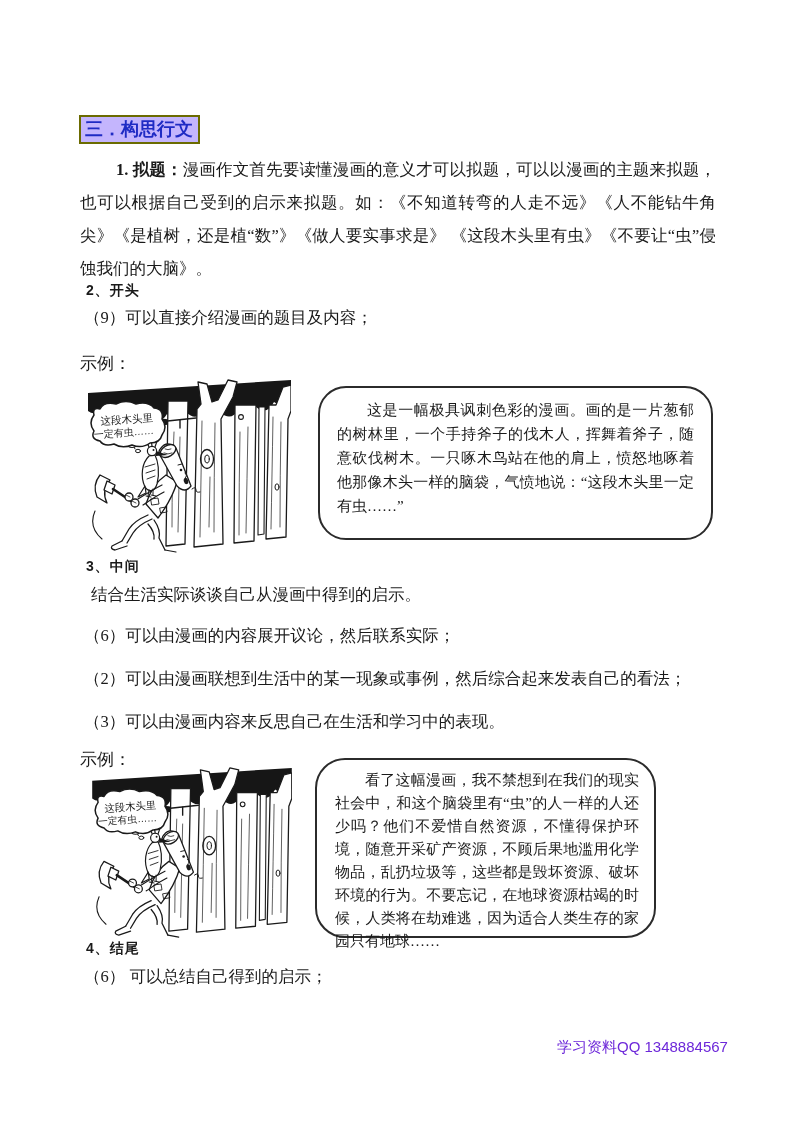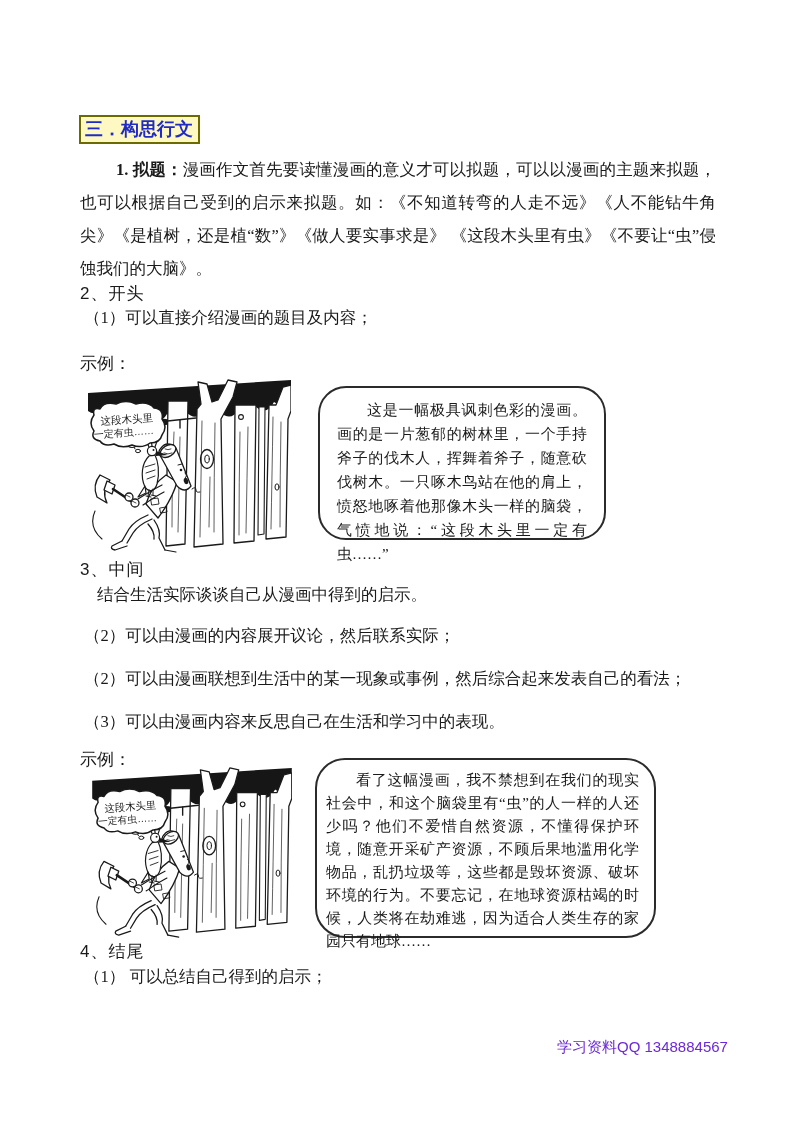--- a/index.html
+++ b/index.html
@@ -7,59 +7,60 @@
     position:relative;
     width:793px;height:1122px;
     background:#ffffff;
     margin:0 auto;
     font-family:"Liberation Serif","DejaVu Serif",serif;
     color:#1a1a1a;
     overflow:hidden;
   }
   .abs{position:absolute;}
   .badge{
-    background:#fef9c3;
+    background:#c4b5fd;
     border:2px solid #6b6b00;
     color:#1f2bc4;
     font-weight:bold;
     font-size:18px;
     line-height:22px;
     padding:1px 5px 2px 4px;
     font-family:"Liberation Sans","DejaVu Sans",sans-serif;
     display:inline-block;
   }
   .para{
     width:636px;
     font-size:16.5px;
     line-height:33px;
     text-align:justify;
     text-justify:inter-ideograph;
   }
   .lead{font-weight:bold;margin-left:36px;}
   .sec-head{
-    font-size:17px;
-    font-weight:normal;
+    font-size:14px;
+    font-weight:bold;
     font-family:"Liberation Sans","DejaVu Sans",sans-serif;
     letter-spacing:1px;
+    margin-left:6px;
   }
   .line{font-size:16.5px;line-height:23px;}
   .example-label{font-size:17px;}
   .bubble-box{
     border:2px solid #2b2b2b;
     border-radius:28px;
     background:#fff;
     box-sizing:border-box;
     font-size:15px;
     text-align:justify;
   }
   .bubble-box .inner{
     text-indent:2em;
   }
   .box1 .inner{padding:10px 17px 0 17px;line-height:24px;}
-  .box2 .inner{padding:9px 15px 0 9px;line-height:23px;}
+  .box2 .inner{padding:9px 15px 0 18px;line-height:23px;}
   .footer{
     font-size:15px;
     color:#6d28d9;
     font-family:"Liberation Sans","DejaVu Sans",sans-serif;
   }
   svg.cartoon{display:block;}
   .defs-holder{position:absolute;width:0;height:0;overflow:hidden;}
 </style>
 </head>
 <body>
@@ -153,42 +154,42 @@
     </defs>
   </svg>
 
   <div class="abs" style="left:79px;top:115px;">
     <span class="badge">三．构思行文</span>
   </div>
 
   <div class="abs para" style="left:80px;top:153px;"><span class="lead">1. 拟题：</span><span>漫画作文首先要读懂漫画的意义才可以拟题，可以以漫画的主题来拟题，也可以根据自己受到的启示来拟题。如：《不知道转弯的人走不远》《人不能钻牛角尖》《是植树，还是植“数”》《做人要实事求是》 《这段木头里有虫》《不要让“虫”侵蚀我们的大脑》。</span></div>
 
   <div class="abs sec-head" style="left:80px;top:282px;">2、开头</div>
-  <div class="abs line" style="left:84px;top:306px;">（1）可以直接介绍漫画的题目及内容；</div>
+  <div class="abs line" style="left:84px;top:306px;">（9）可以直接介绍漫画的题目及内容；</div>
   <div class="abs example-label" style="left:80px;top:352px;">示例：</div>
 
   <svg class="cartoon abs" style="left:88px;top:377px;" width="203" height="179">
       <use href="#cartoon"></use>
     </svg>
-  <div class="abs bubble-box box1" style="left:318px;top:386px;width:288px;height:154px;">
+  <div class="abs bubble-box box1" style="left:318px;top:386px;width:395px;height:154px;">
     <div class="inner">这是一幅极具讽刺色彩的漫画。画的是一片葱郁的树林里，一个手持斧子的伐木人，挥舞着斧子，随意砍伐树木。一只啄木鸟站在他的肩上，愤怒地啄着他那像木头一样的脑袋，气愤地说：“这段木头里一定有虫……”</div>
   </div>
 
   <div class="abs sec-head" style="left:80px;top:558px;">3、中间</div>
-  <div class="abs line" style="left:97px;top:583px;">结合生活实际谈谈自己从漫画中得到的启示。</div>
-  <div class="abs line" style="left:84px;top:624px;">（2）可以由漫画的内容展开议论，然后联系实际；</div>
+  <div class="abs line" style="left:91px;top:583px;">结合生活实际谈谈自己从漫画中得到的启示。</div>
+  <div class="abs line" style="left:84px;top:624px;">（6）可以由漫画的内容展开议论，然后联系实际；</div>
   <div class="abs line" style="left:84px;top:667px;">（2）可以由漫画联想到生活中的某一现象或事例，然后综合起来发表自己的看法；</div>
   <div class="abs line" style="left:84px;top:710px;">（3）可以由漫画内容来反思自己在生活和学习中的表现。</div>
   <div class="abs example-label" style="left:80px;top:748px;">示例：</div>
 
   <svg class="cartoon abs" style="left:92px;top:765px;" width="200" height="176">
       <use href="#cartoon"></use>
     </svg>
   <div class="abs bubble-box box2" style="left:315px;top:758px;width:341px;height:180px;border-radius:30px;">
     <div class="inner">看了这幅漫画，我不禁想到在我们的现实社会中，和这个脑袋里有“虫”的人一样的人还少吗？他们不爱惜自然资源，不懂得保护环境，随意开采矿产资源，不顾后果地滥用化学物品，乱扔垃圾等，这些都是毁坏资源、破坏环境的行为。不要忘记，在地球资源枯竭的时候，人类将在劫难逃，因为适合人类生存的家园只有地球……</div>
   </div>
 
   <div class="abs sec-head" style="left:80px;top:940px;">4、结尾</div>
-  <div class="abs line" style="left:84px;top:965px;">（1） 可以总结自己得到的启示；</div>
+  <div class="abs line" style="left:84px;top:965px;">（6） 可以总结自己得到的启示；</div>
 
   <div class="abs footer" style="left:557px;top:1038px;">学习资料QQ  1348884567</div>
 
 </div>
 
 </body></html>

